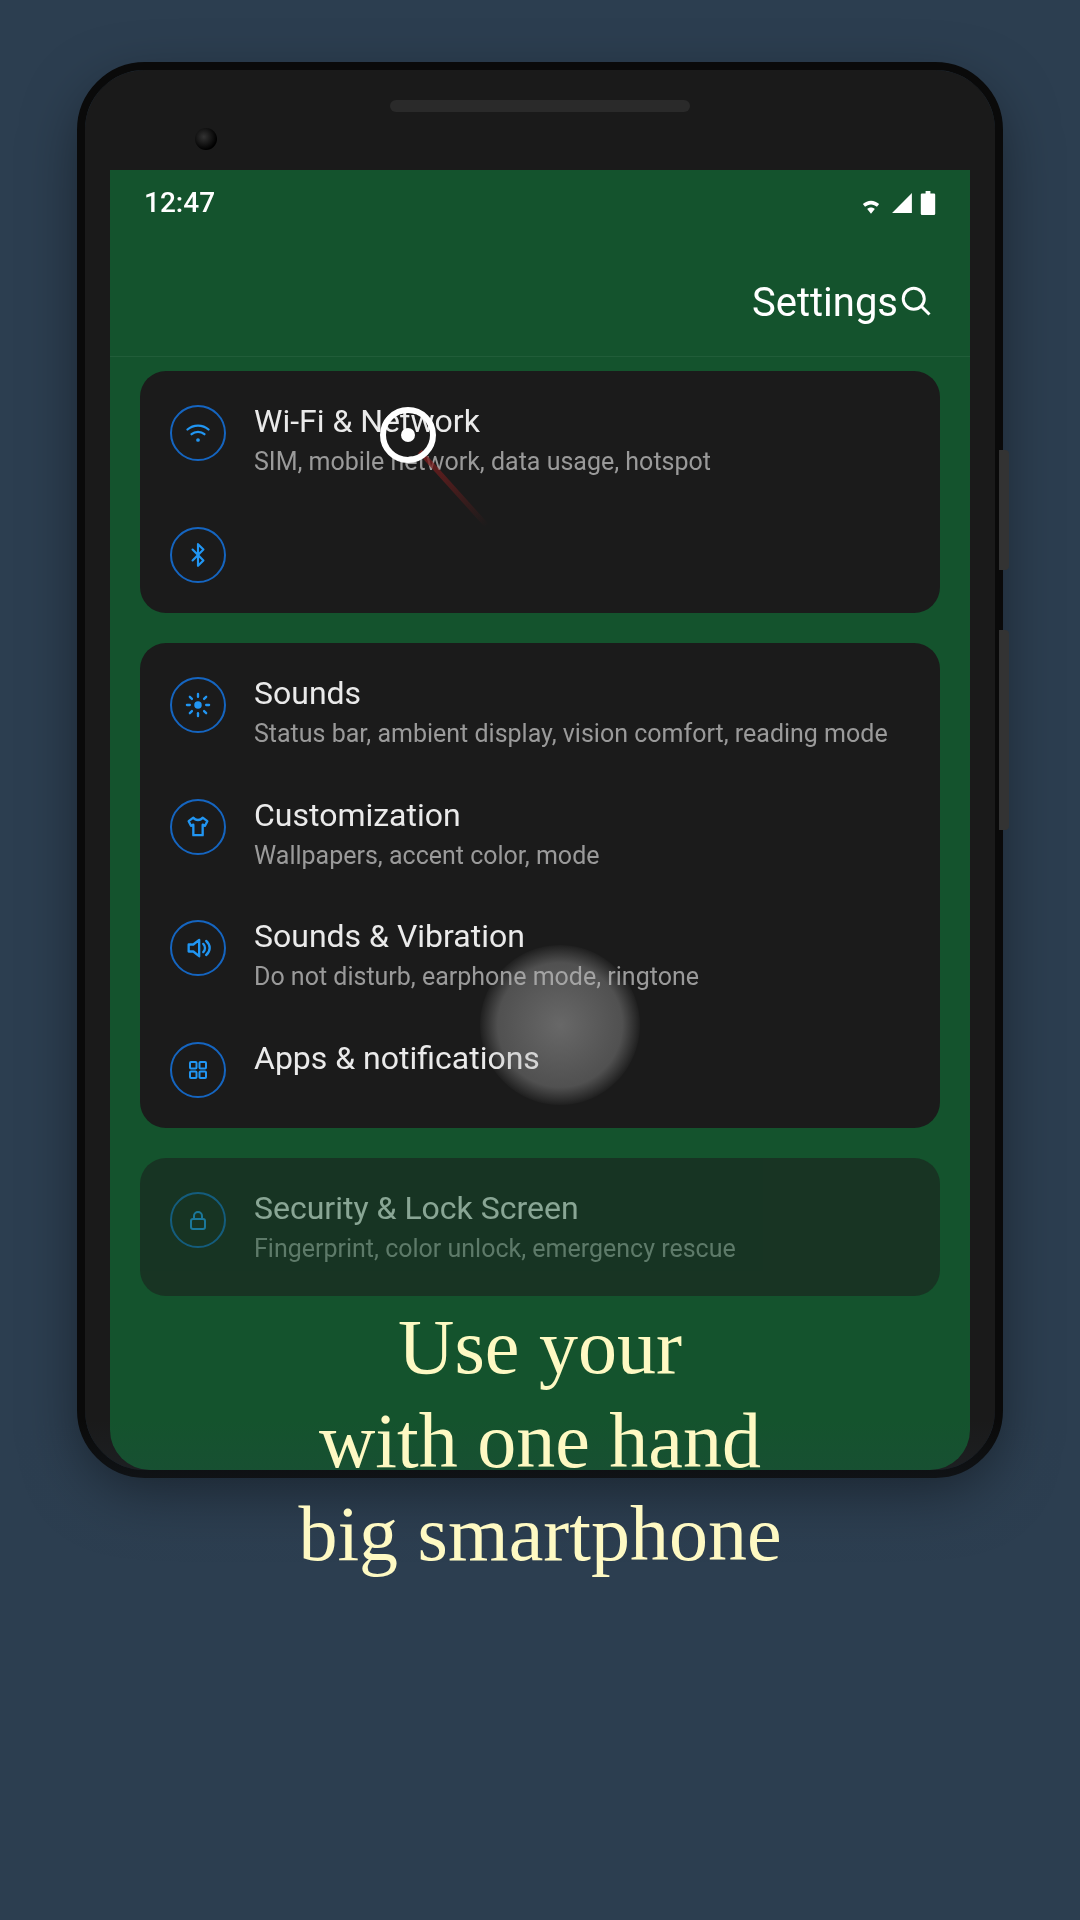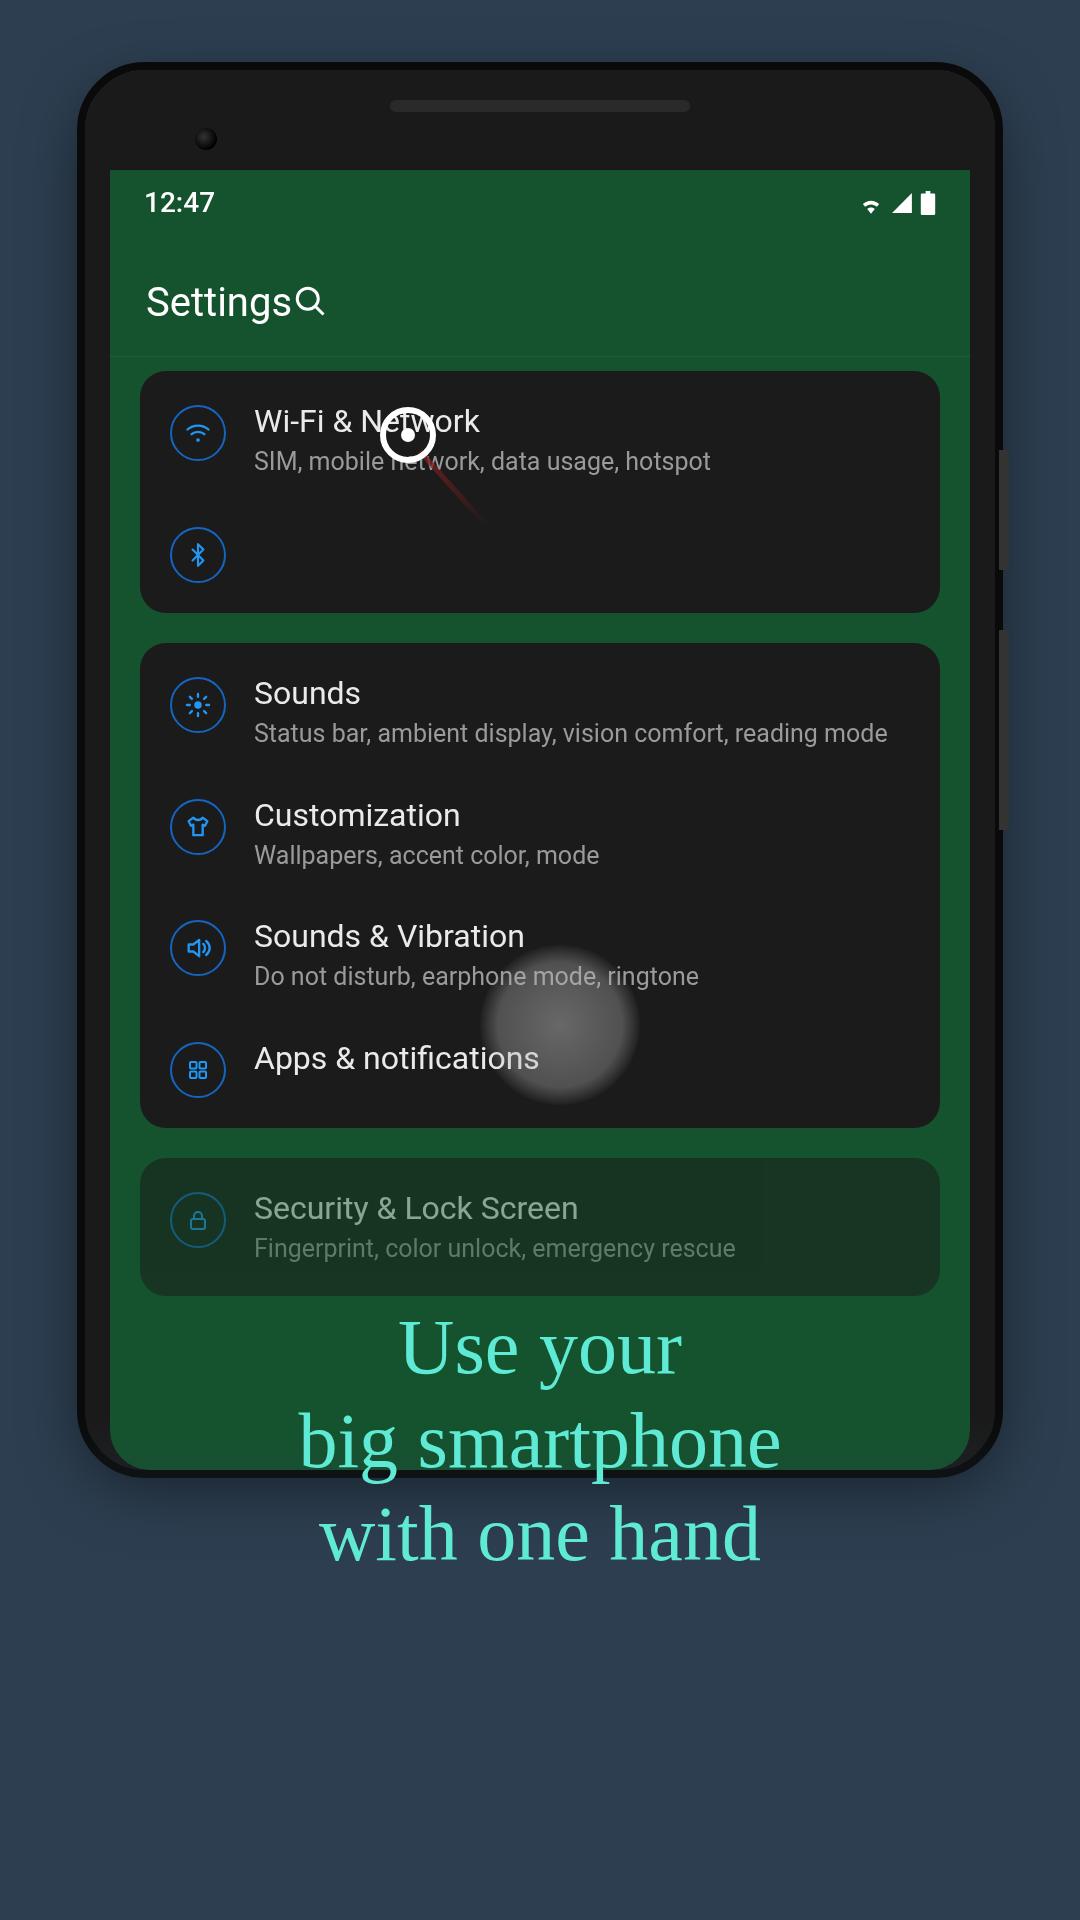--- a/index.html
+++ b/index.html
@@ -82,21 +82,21 @@
     color: #fff;
     font-size: 28px;
     font-weight: 500;
   }
   .status-icons { display: flex; gap: 6px; align-items: center; }
   .status-icons svg { display: block; }
   
   
   .header {
     display: flex;
-    justify-content: flex-start;
+    justify-content: flex-end;
     align-items: center;
     padding: 50px 36px 30px;
     border-bottom: 1px solid rgba(255,255,255,0.06);
   }
   .header-title { color: #fff; font-size: 40px; font-weight: 400; }
   
   
   .content { padding: 14px 30px 0; position: relative; }
   .card {
     background: #1b1b1b;
@@ -167,21 +167,21 @@
     background: linear-gradient(to bottom, rgba(44,62,80,0) 0%, #2c3e50 70%);
     pointer-events: none;
     z-index: 30;
   }
   
   .caption {
     position: absolute;
     left: 0; right: 0;
     top: 1300px;
     text-align: center;
-    color: #5eead4;
+    color: #fef9c3;
     font-family: Georgia, 'Times New Roman', serif;
     font-size: 78px;
     line-height: 1.2;
     z-index: 40;
   }
 </style>
 </head>
 <body>
 
 <div class="phone-frame">
@@ -327,15 +327,15 @@
       <div class="touch-spot" style="left:370px; top:588px;"></div>
 
     </div>
   </div>
 </div>
 
 <div class="fade-out"></div>
 
 <div class="caption">
   <div>Use your</div>
+  <div>with one hand</div>
   <div>big smartphone</div>
-  <div>with one hand</div>
 </div>
 
 </body></html>

